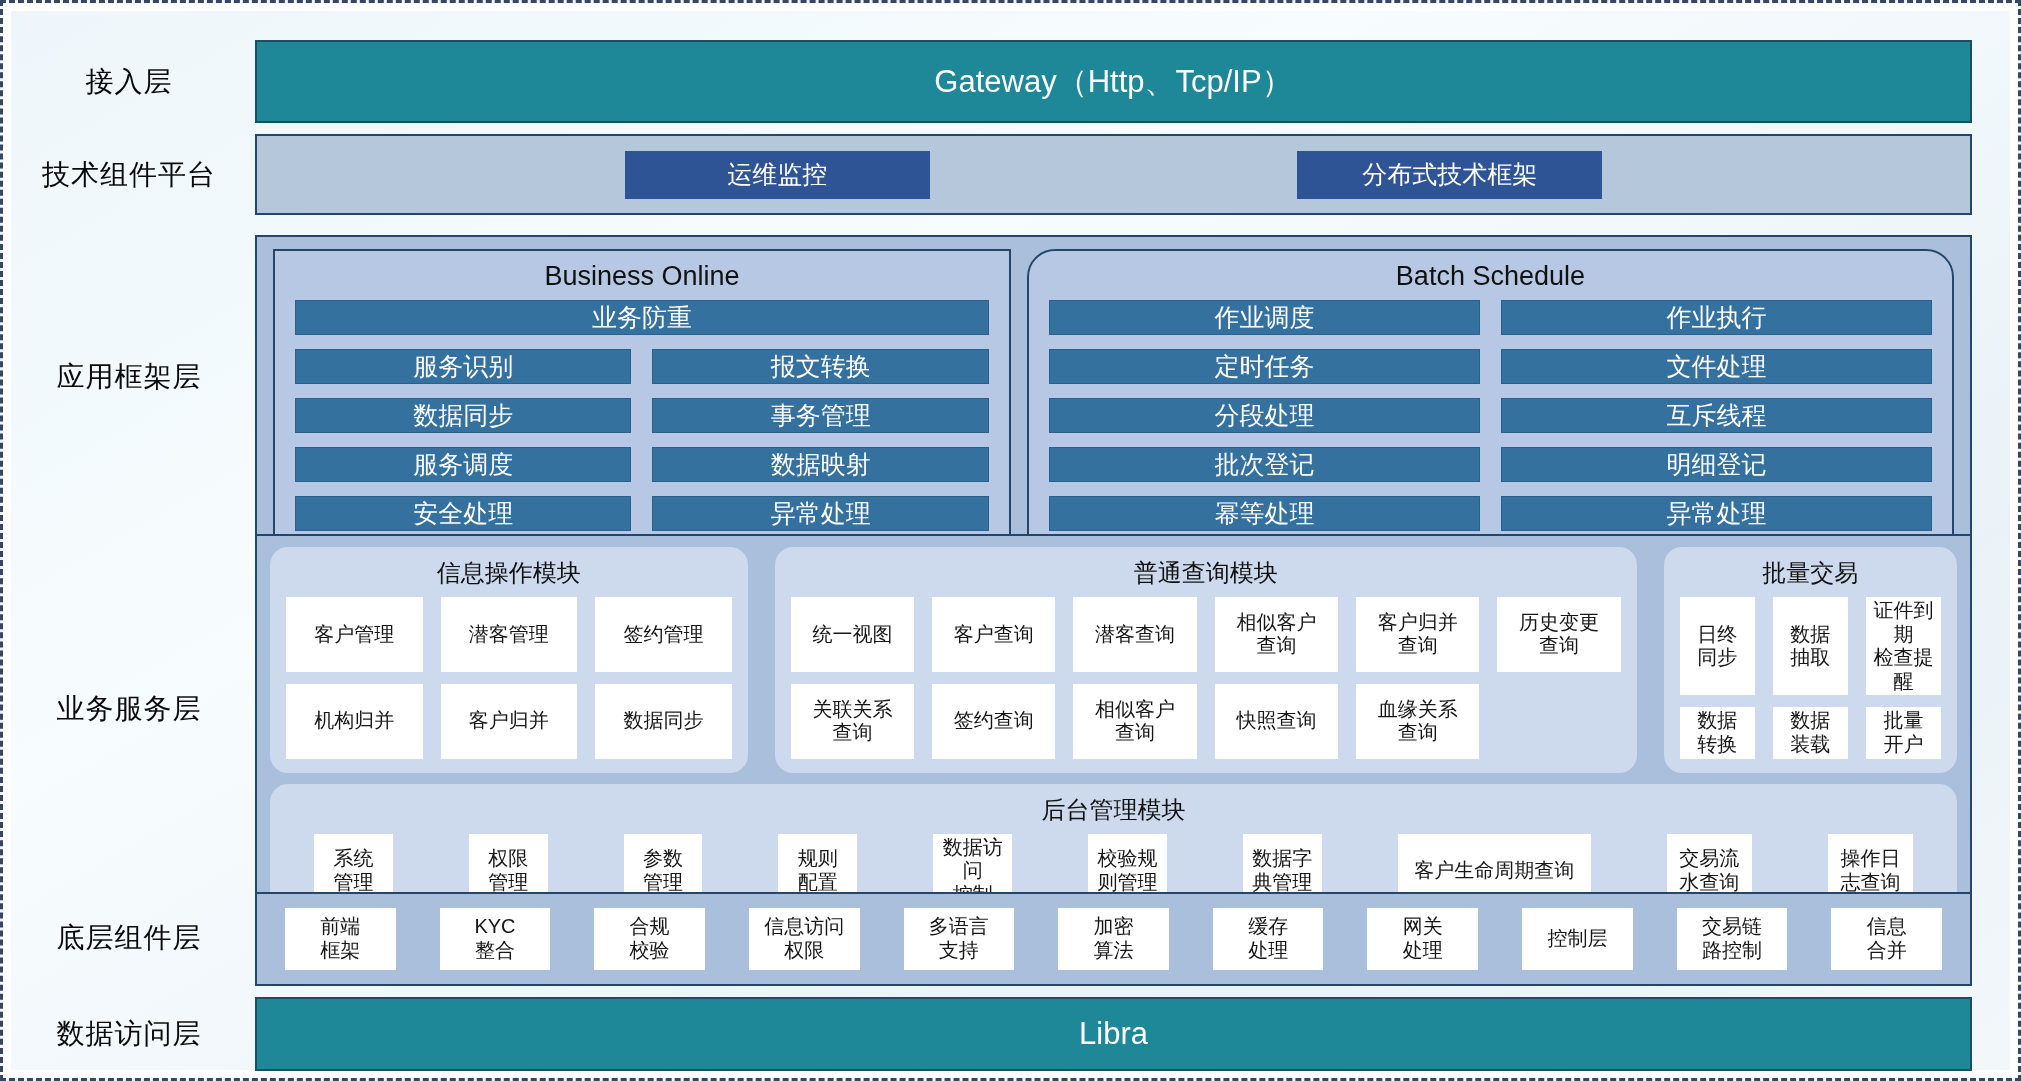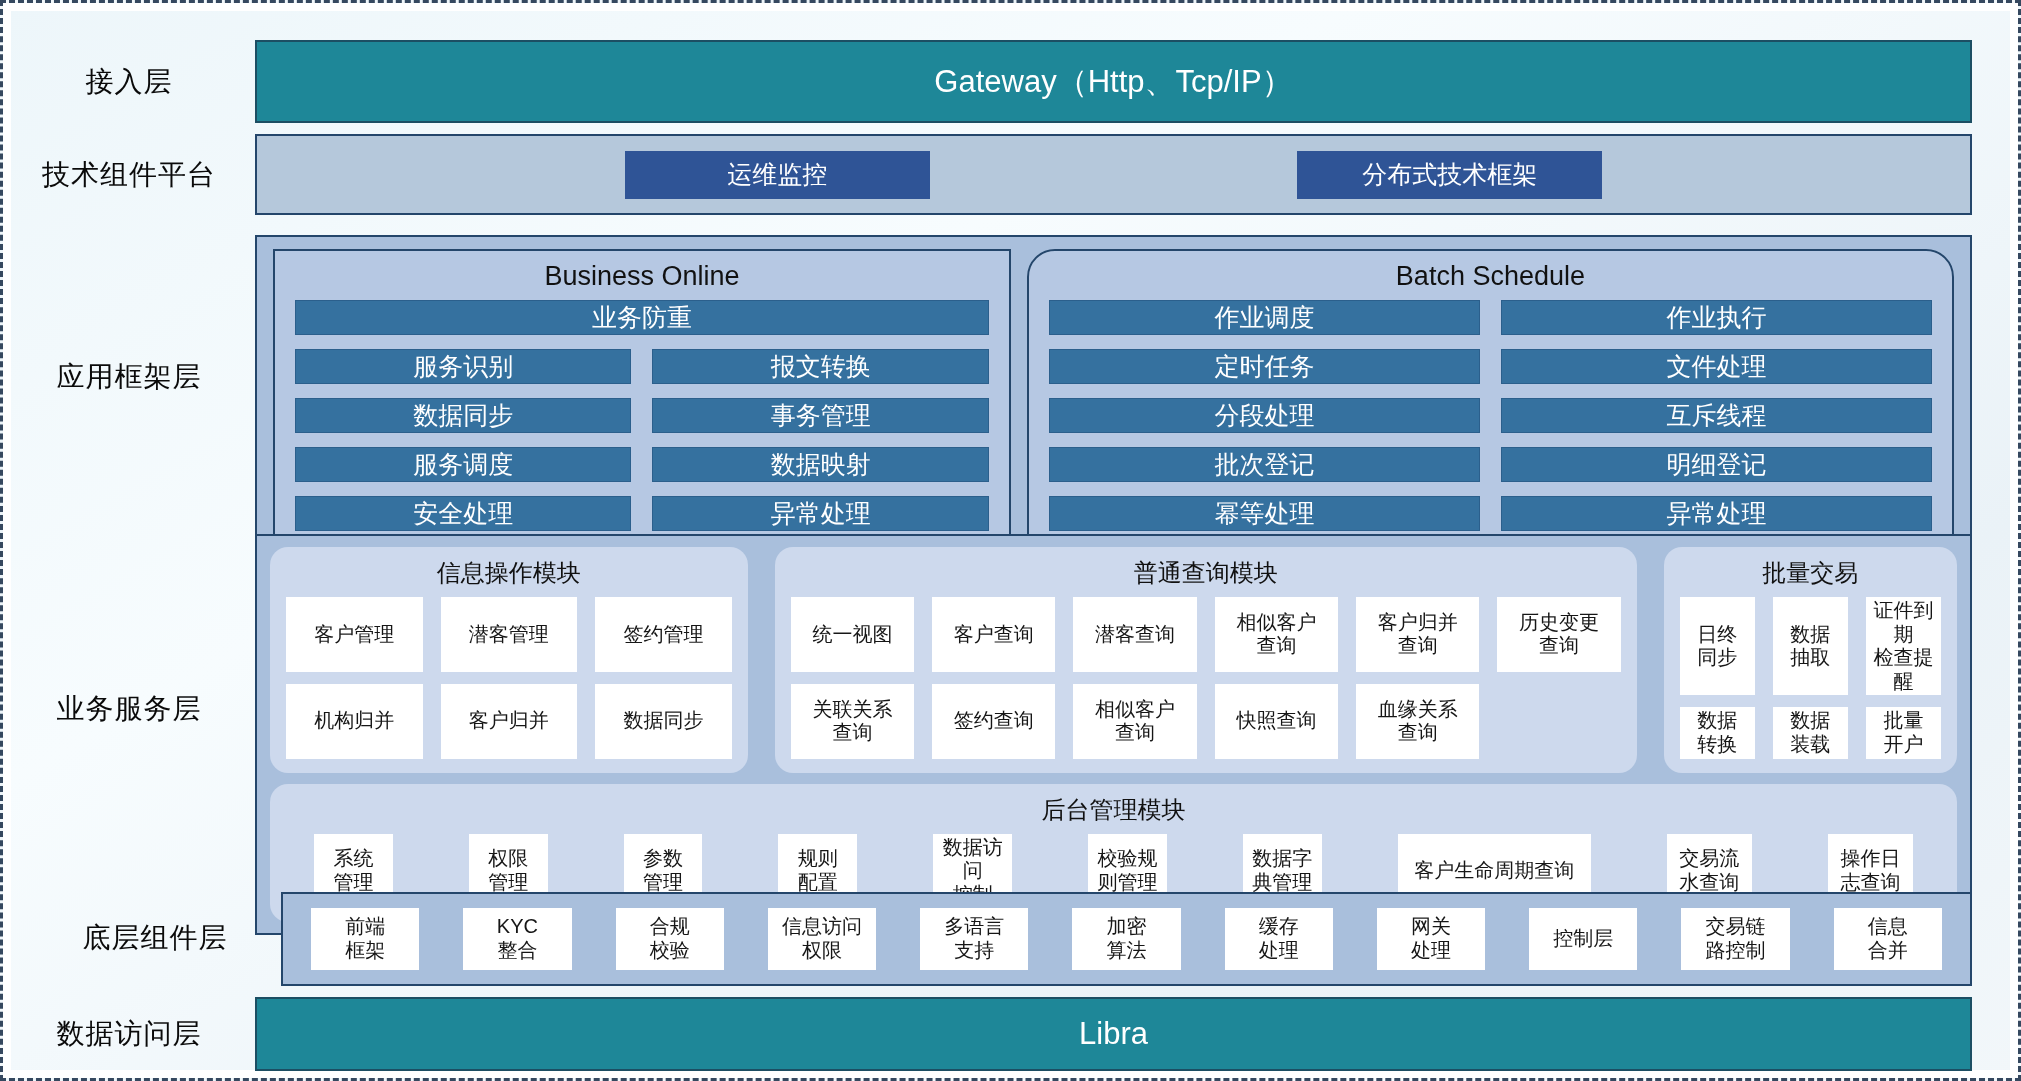--- a/index.html
+++ b/index.html
@@ -110,21 +110,21 @@
     flex: 1; display: grid; grid-template-columns: repeat(11, 1fr);
     column-gap: 44px;
   }
   .base-grid .cell { height: 62px; }
 
   
   .r-gateway  { height: 83px; margin-bottom: 11px; }
   .r-tech     { height: 81px; margin-bottom: 20px; }
   .r-framework{ height: 284px; margin-bottom: 15px; }
   .r-service  { height: 349px; margin-bottom: 9px; }
-  .r-base     { height: 92px; margin-bottom: 13px; margin-left: 26px; }
+  .r-base     { height: 92px; margin-bottom: 13px; }
   .r-libra    { height: 74px; }
 </style>
 </head>
 <body>
 
 <div class="canvas">
   <div class="inner">
 
     <div class="row r-gateway">
       <div class="label-col">接入层</div>

